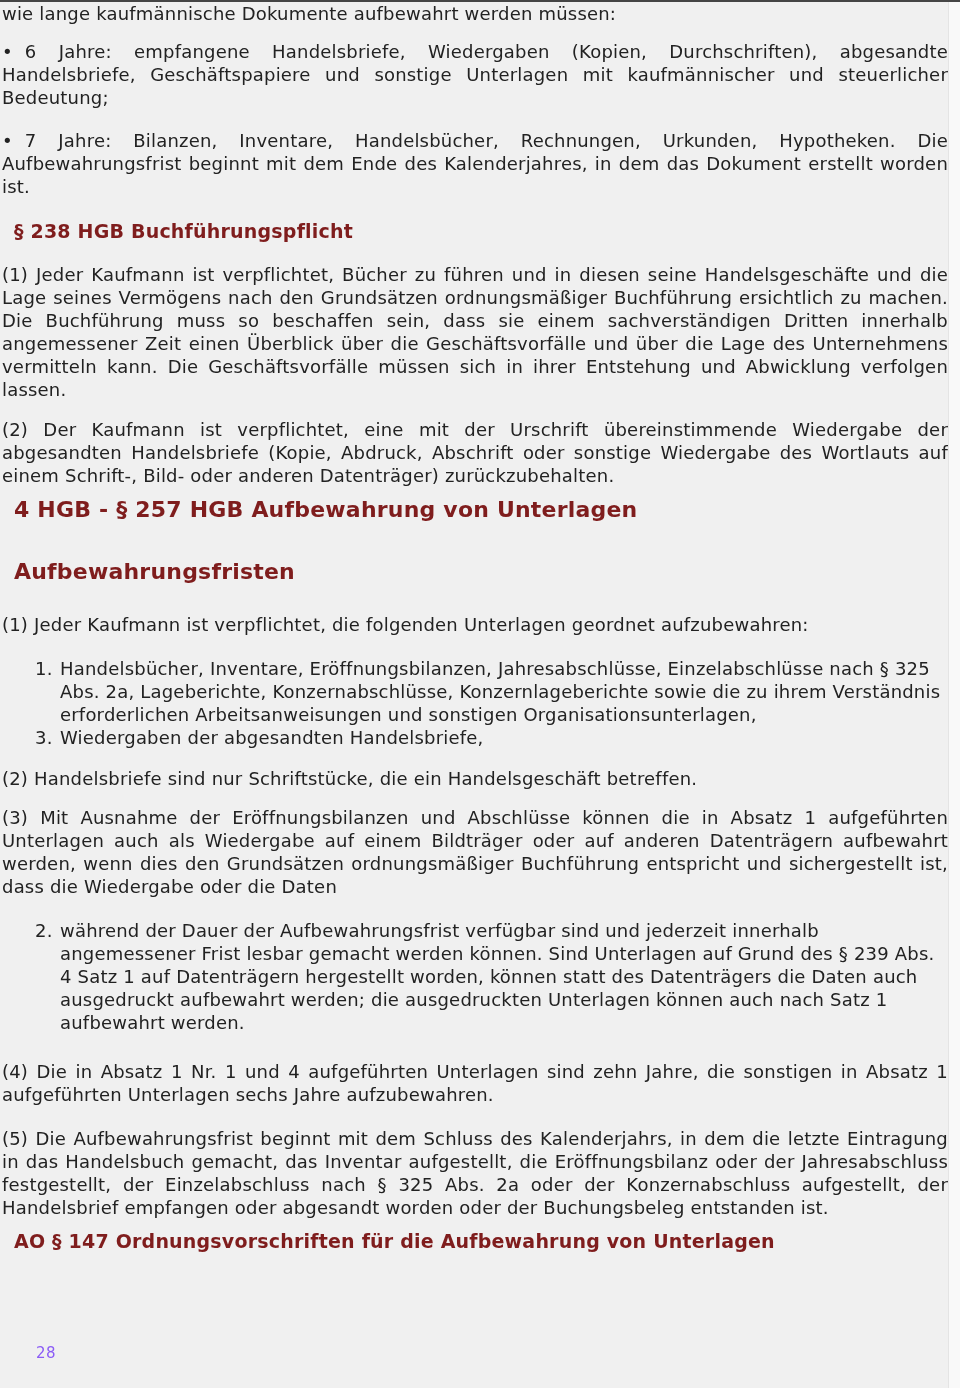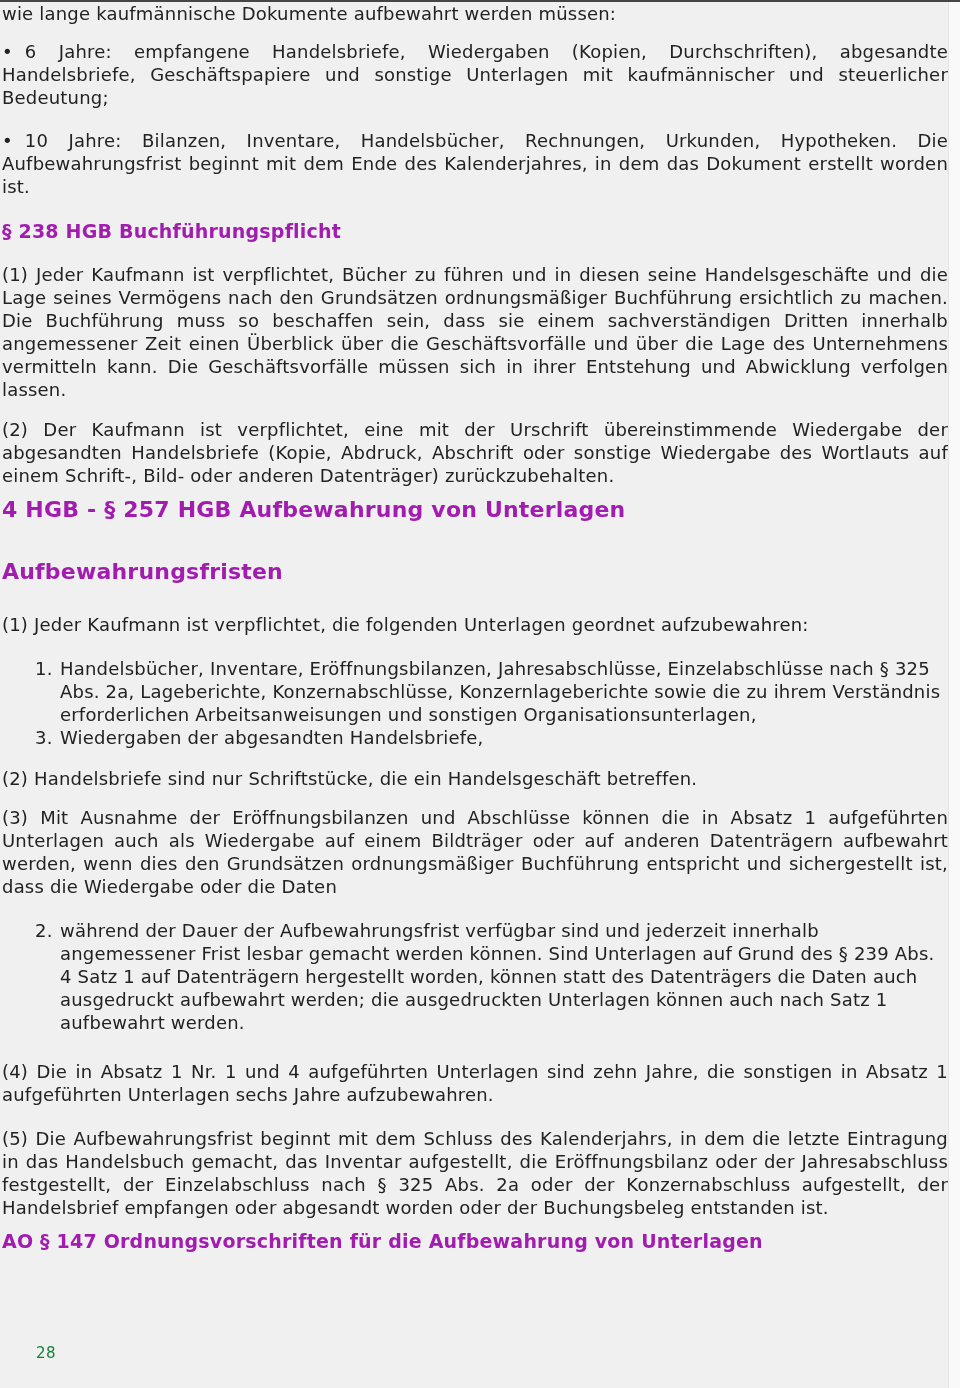--- a/index.html
+++ b/index.html
@@ -21,36 +21,36 @@
     position: absolute; top: 2px; right: 0;
     width: 11px; height: 1386px;
     background: #f9f9f9;
     border-left: 1px solid #e4e4e4;
     z-index: 3;
   }
   .watermark {
     position: absolute;
     left: 36px; top: 1344px;
     font-size: 15px;
-    color: #15803d;
+    color: #8b5cf6;
     z-index: 1;
     letter-spacing: 0.5px;
   }
   .content {
     position: relative; z-index: 2;
     margin: 2px 12px 0 2px;
     width: 946px;
     font-size: 18px;
     line-height: 23px;
     letter-spacing: 0.2px;
   }
   .content p { margin: 0; }
   .just { text-align: justify; }
   .bullet .bm { margin-right: 12px; }
-  h1, h2 { margin: 0; color: #a21caf; }
+  h1, h2 { margin: 12px; color: #7f1d1d; }
   h1 { font-size: 22px; line-height: 30px; letter-spacing: 0.2px; }
   h2 { font-size: 19px; line-height: 24px; letter-spacing: 0.2px; }
 
   .olist { margin: 0; }
   .oli {
     padding-left: 58px;
     text-indent: -25px;
     text-align: left;
   }
   .oli .num { display: inline-block; width: 25px; text-indent: 0; }
@@ -78,21 +78,21 @@
 <div class="top-border"></div>
 <div class="right-strip"></div>
 <span class="watermark">28</span>
 
 <div class="content">
 
   <p>wie lange kaufmännische Dokumente aufbewahrt werden müssen:</p>
 
   <p class="just bullet m-bullet1"><span class="bm">•</span><span>6 Jahre: empfangene Handelsbriefe, Wiedergaben (Kopien, Durchschriften), abgesandte Handelsbriefe, Geschäftspapiere und sonstige Unterlagen mit kaufmännischer und steuerlicher Bedeutung;</span></p>
 
-  <p class="just bullet m-bullet2"><span class="bm">•</span><span>10 Jahre: Bilanzen, Inventare, Handelsbücher, Rechnungen, Urkunden, Hypotheken. Die Aufbewahrungsfrist beginnt mit dem Ende des Kalenderjahres, in dem das Dokument erstellt worden ist.</span></p>
+  <p class="just bullet m-bullet2"><span class="bm">•</span><span>7 Jahre: Bilanzen, Inventare, Handelsbücher, Rechnungen, Urkunden, Hypotheken. Die Aufbewahrungsfrist beginnt mit dem Ende des Kalenderjahres, in dem das Dokument erstellt worden ist.</span></p>
 
   <h2 class="m-h238">§ 238 HGB Buchführungspflicht</h2>
 
   <p class="just m-p238a">(1) Jeder Kaufmann ist verpflichtet, Bücher zu führen und in diesen seine Handelsgeschäfte und die Lage seines Vermögens nach den Grundsätzen ordnungsmäßiger Buchführung ersichtlich zu machen. Die Buchführung muss so beschaffen sein, dass sie einem sachverständigen Dritten innerhalb angemessener Zeit einen Überblick über die Geschäftsvorfälle und über die Lage des Unternehmens vermitteln kann. Die Geschäftsvorfälle müssen sich in ihrer Entstehung und Abwicklung verfolgen lassen.</p>
 
   <p class="just m-p238b">(2) Der Kaufmann ist verpflichtet, eine mit der Urschrift übereinstimmende Wiedergabe der abgesandten Handelsbriefe (Kopie, Abdruck, Abschrift oder sonstige Wiedergabe des Wortlauts auf einem Schrift-, Bild- oder anderen Datenträger) zurückzubehalten.</p>
 
   <h1 class="m-title">4 HGB - § 257 HGB Aufbewahrung von Unterlagen</h1>
 
   <h1 class="m-subtitle">Aufbewahrungsfristen</h1>

